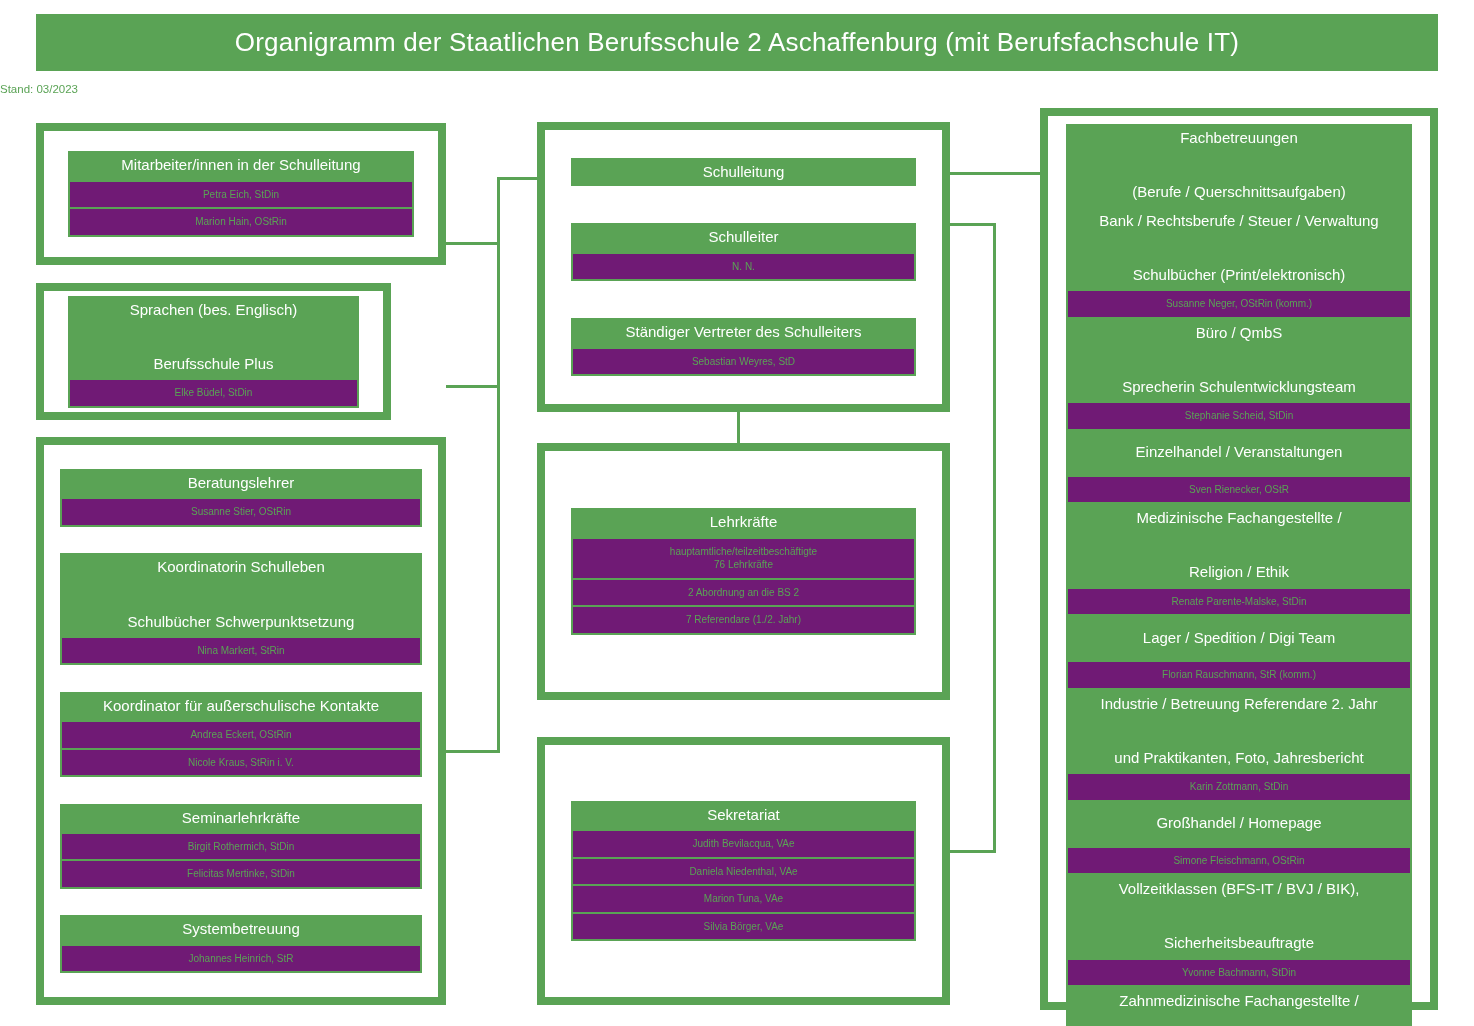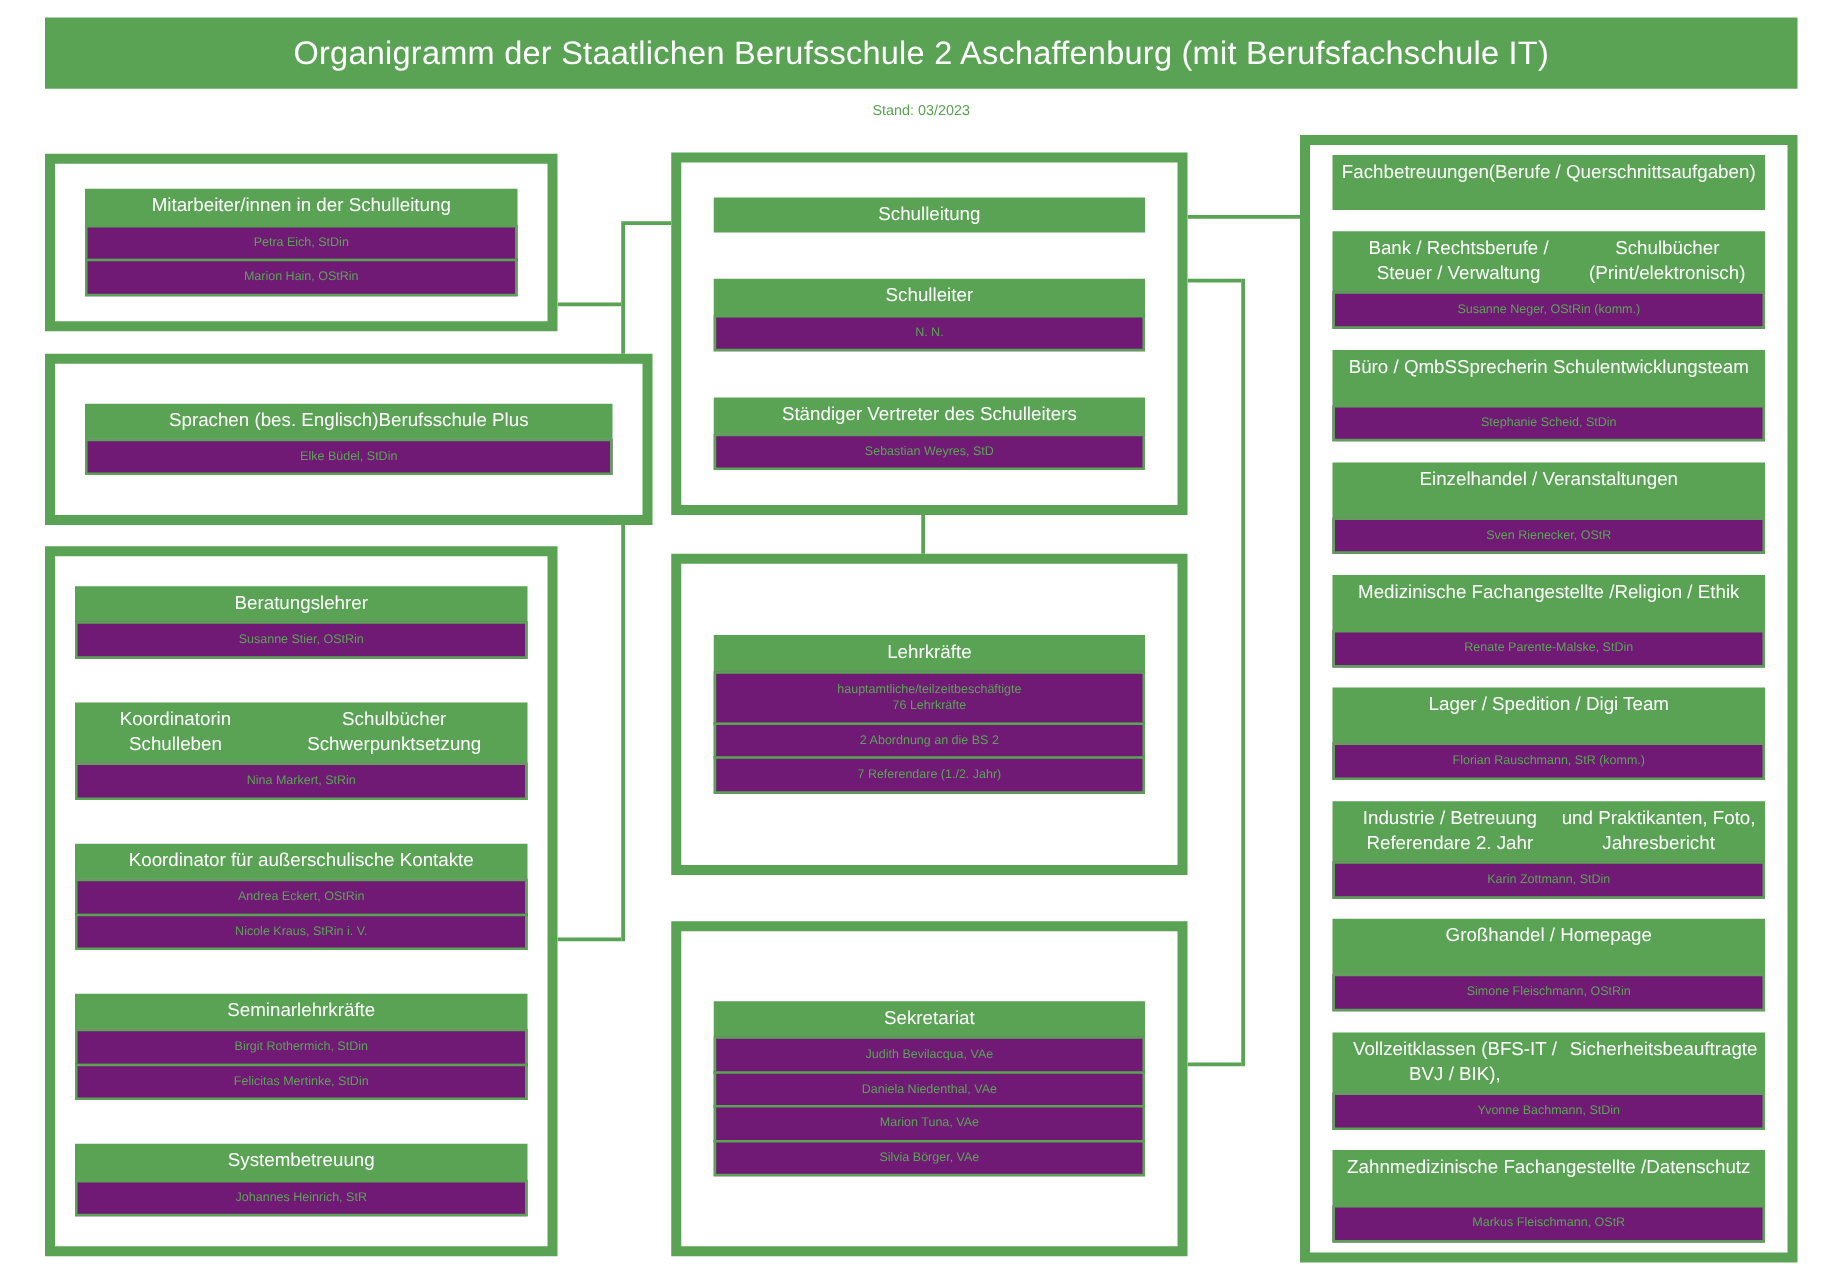--- a/index.html
+++ b/index.html
@@ -10,41 +10,41 @@
     background: #ffffff; overflow: hidden;
   }
   .titlebar {
     position: absolute; left: 36px; top: 14px; width: 1402px; height: 57px;
     background: var(--green); color: #ffffff;
     display: flex; align-items: center; justify-content: center;
     font-size: 26px; letter-spacing: 0.2px; box-sizing: border-box;
   }
   .stand {
     position: absolute; left: 0; top: 83px; width: 1474px;
-    text-align: center; color: var(--green); font-size: 11.5px;
+    color: var(--green); font-size: 11.5px;
   }
   .obox {
     position: absolute; box-sizing: border-box;
     border: 8px solid var(--green); background: #ffffff;
     display: flex; flex-direction: column;
   }
   #box-l1 { left: 36px;  top: 123px; width: 410px; height: 142px; padding: 20px 24px; justify-content: center; }
-  #box-l2 { left: 36px;  top: 283px; width: 486px; height: 137px; padding: 10px 24px; justify-content: center; }
+  #box-l2 { left: 36px;  top: 283px; width: 355px; height: 137px; padding: 10px 24px; justify-content: center; }
   #box-l3 { left: 36px;  top: 437px; width: 410px; height: 568px; padding: 24px 16px; justify-content: space-between; }
   #box-c1 { left: 537px; top: 122px; width: 413px; height: 290px; padding: 28px 26px; justify-content: space-between; }
   #box-c2 { left: 537px; top: 443px; width: 413px; height: 257px; padding: 10px 26px; justify-content: center; }
   #box-c3 { left: 537px; top: 737px; width: 413px; height: 268px; padding: 10px 26px; justify-content: center; }
   #box-r  { left: 1040px; top: 108px; width: 398px; height: 902px; padding: 8px 18px; justify-content: space-between; }
 
   .group { display: flex; flex-direction: column; }
   .group-header {
     background: var(--green); color: #ffffff;
     text-align: center; font-size: 15px; line-height: 1.35;
     padding: 4px 6px; box-sizing: border-box;
-    display: flex; justify-content: center;
+    display: flex; flex-direction: column; justify-content: center; gap: 34px;
   }
   #box-r .group-header { min-height: 44px; }
   .member {
     border: 2px solid var(--green); background: #701a75; color: var(--green);
     text-align: center; font-size: 10px; line-height: 1.35;
     padding: 6px 4px; box-sizing: border-box; white-space: pre-line;
   }
   .member + .member { margin-top: -2px; }
 
   .conn { position: absolute; background: var(--green); }

